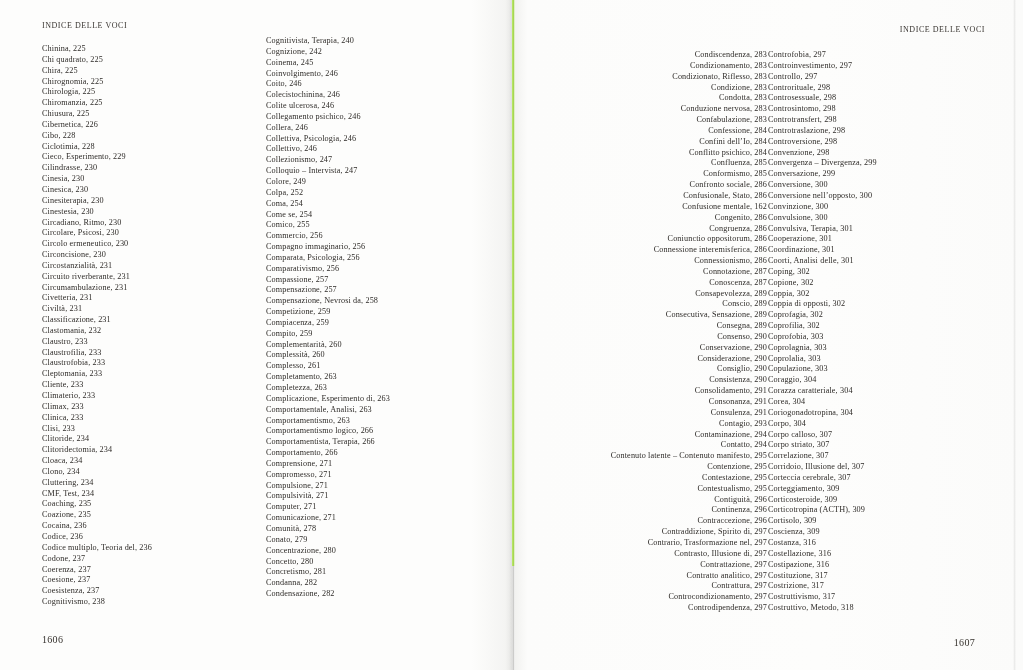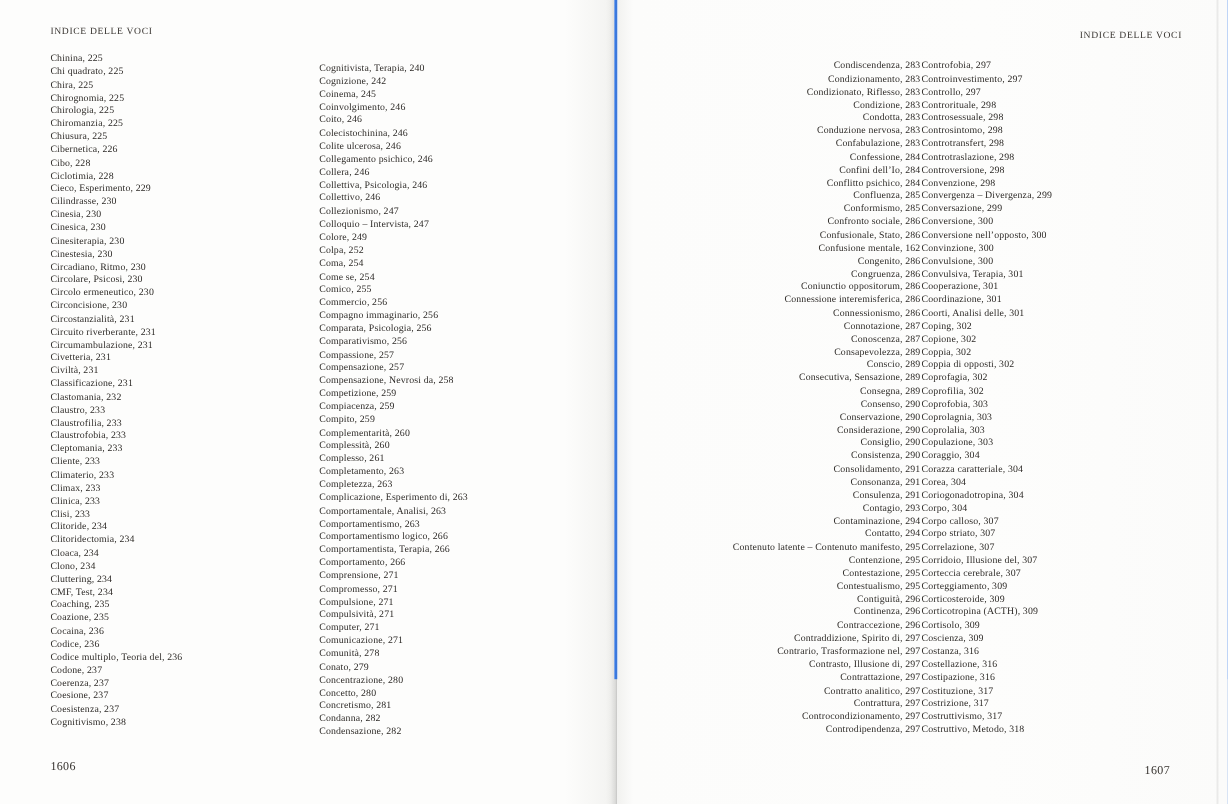--- a/index.html
+++ b/index.html
@@ -4,21 +4,21 @@
 <style>
   html,body{margin:0;padding:0;}
   body{
     width:1023px;height:670px;
     font-family:"Liberation Serif","DejaVu Serif",serif;
     background:#e9e9e7;
     overflow:hidden;
   }
   .book{
     position:relative;width:1023px;height:566px;
-    background:#3b82f6;
+    background:#bef264;
   }
   .page{position:absolute;top:0;height:670px;}
   .page-left{left:0;width:512px;background:linear-gradient(to right,#fdfdfc 0%,#fdfdfc 92%,#f3f3f1 99.4%,#e9e9e7 100%);}
   .page-right{left:515px;width:508px;background:linear-gradient(to right,#f2f2f0 0%,#fcfcfb 2.5%,#fdfdfc 60%,#fbfbfa 100%);}
   .spine{
     position:absolute;left:505px;top:0;width:14px;height:670px;
     background:linear-gradient(to right,
       rgba(0,0,0,0) 0%,
       rgba(0,0,0,0.05) 55%,
       rgba(0,0,0,0.14) 62%,
@@ -36,21 +36,21 @@
     white-space:nowrap;
   }
   .running-head.rh-left{left:42px;top:21px;}
   .running-head.rh-right{right:38px;top:25px;}
   .col{
     position:absolute;
     font-size:8.2px;line-height:10.85px;letter-spacing:0.12px;
     color:#2e2b28;
   }
   .page-left .col-a{left:42px;top:44px;width:222px;font-family:Liberation Serif, serif;}
-  .page-left .col-b{left:266px;top:52px;width:230px;}
+  .page-left .col-b{left:266px;top:36px;width:230px;}
   .page-right .col-a{left:30px;top:50px;width:222px;text-align:right;}
   .page-right .col-b{left:253px;top:50px;width:240px;}
   .entry{white-space:nowrap;}
   .folio{
     position:absolute;
     font-size:10px;color:#35312d;letter-spacing:0.3px;
   }
   .folio.f-left{left:42px;top:634px;}
   .folio.f-right{right:48px;top:637px;}
 </style>

